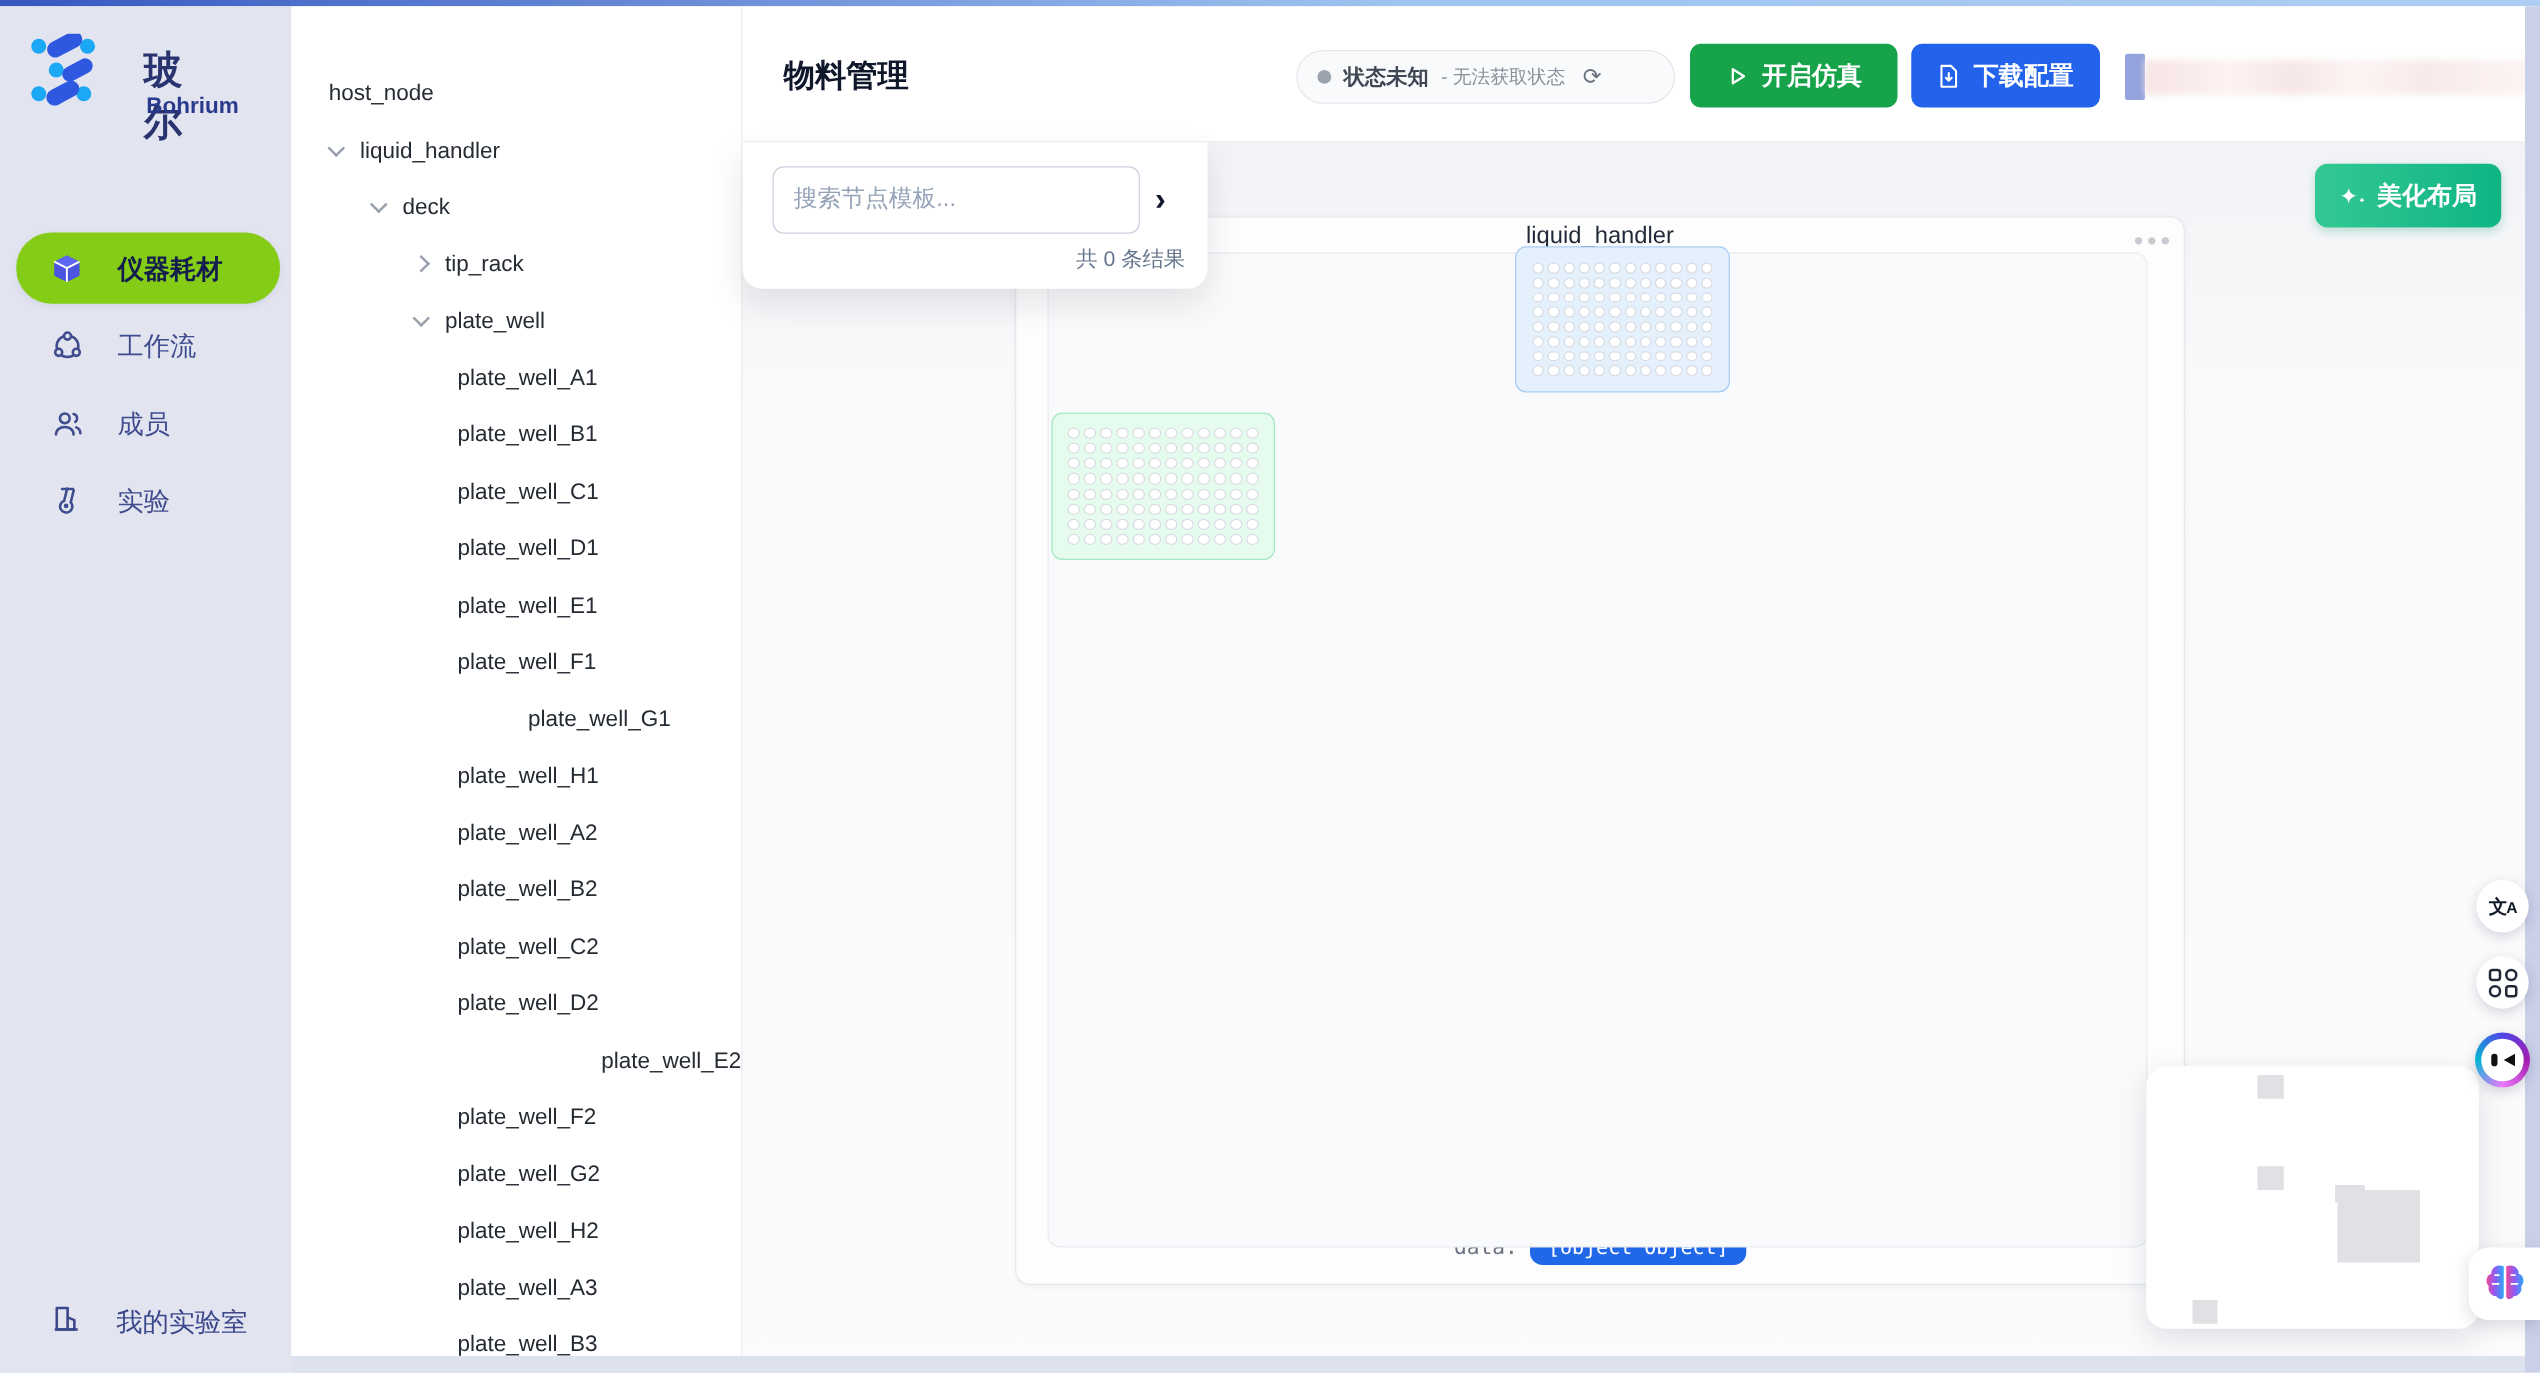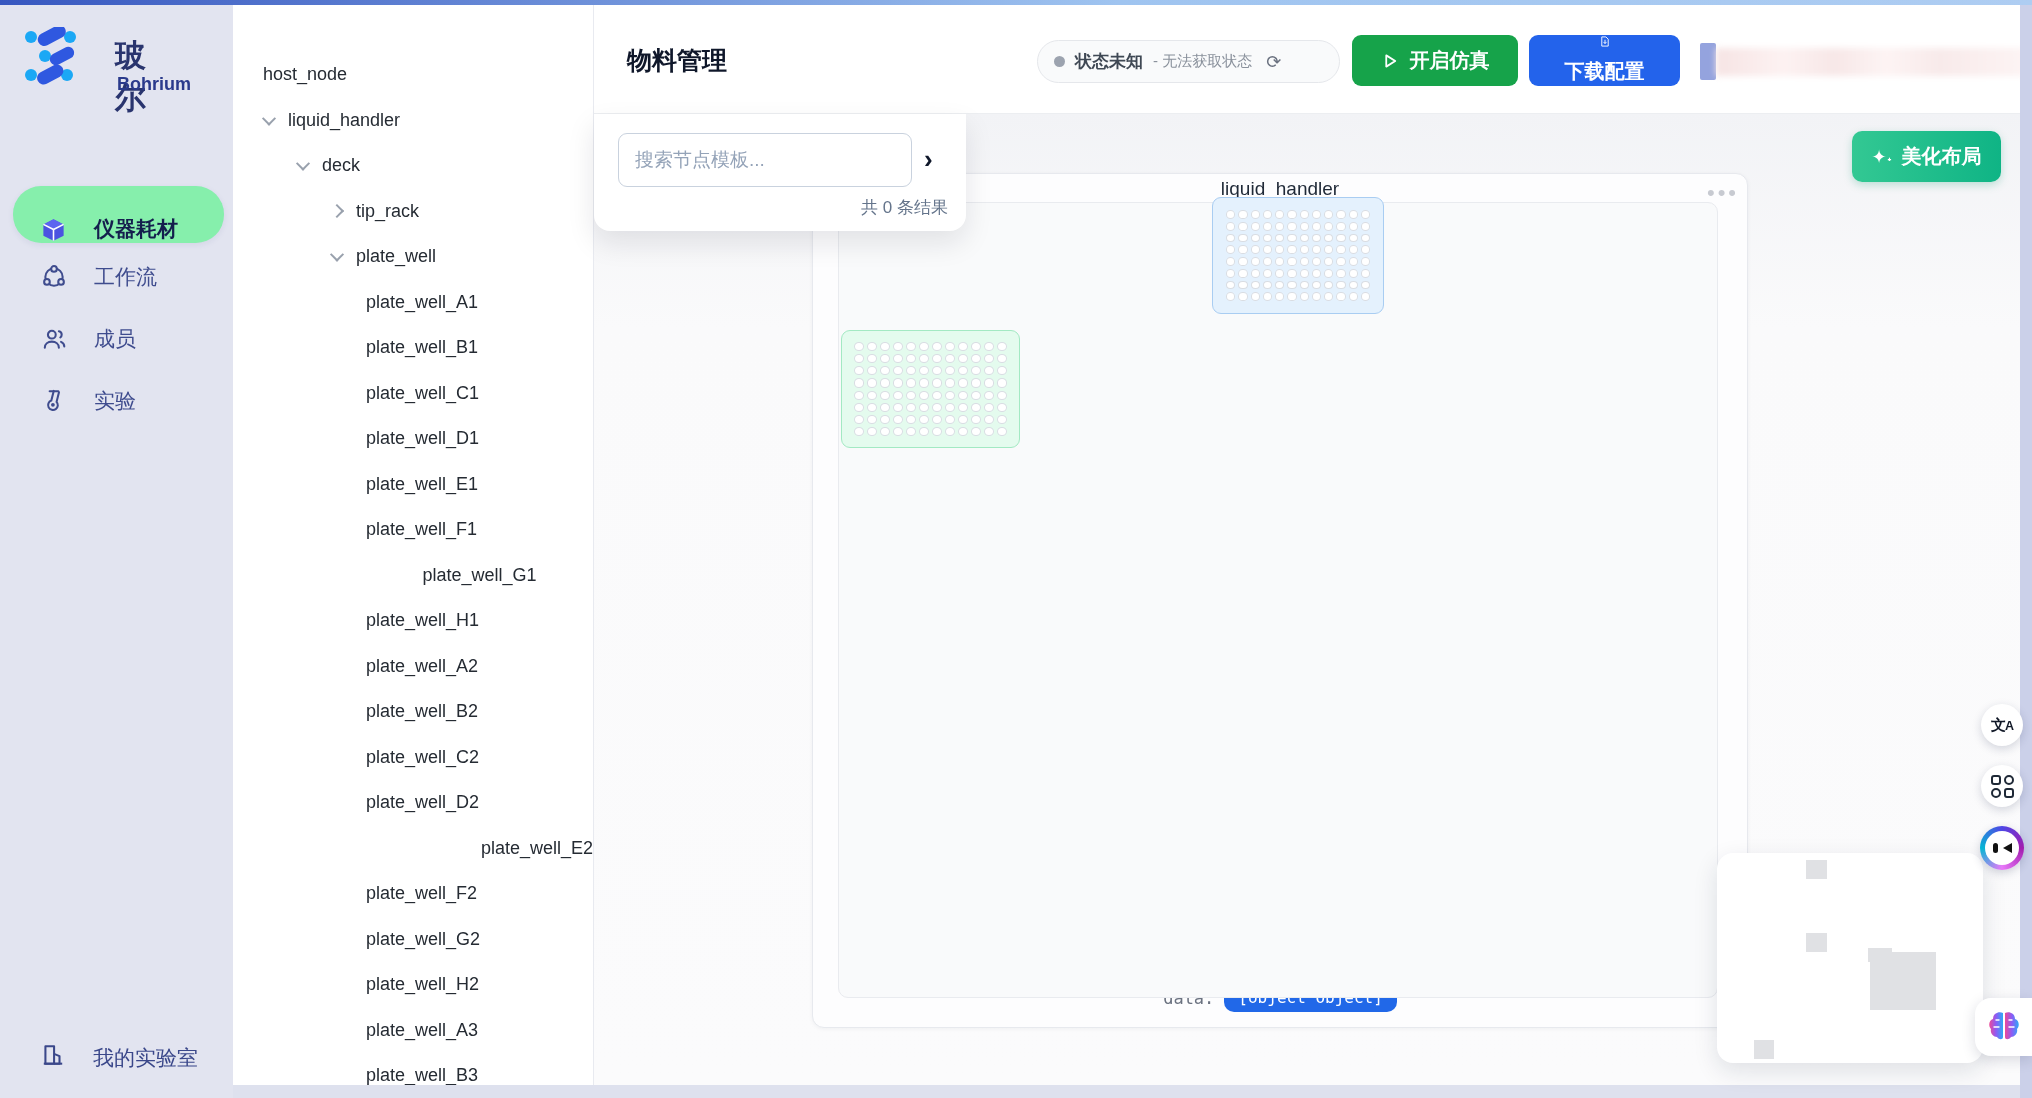--- a/index.html
+++ b/index.html
@@ -13,22 +13,22 @@
 
   
   .sidebar{position:absolute;left:0;top:5px;width:233px;height:1093px;background:#e2e4f0;}
   .logo{position:absolute;left:23px;top:22px;display:flex;}
   .logo-mark{width:56px;height:58px;}
   .brand-zh{position:absolute;left:92px;top:8px;font-size:31px;font-weight:bold;color:#29346e;letter-spacing:2px;}
   .brand-en{position:absolute;left:94px;top:47px;font-size:18px;font-weight:bold;color:#2a3a8c;}
   .nav-item{position:absolute;left:0;width:233px;height:57px;display:flex;align-items:center;
             padding-left:40px;gap:27px;color:#3f4c8e;font-size:21px;cursor:pointer;}
   .nav-item .nicon{width:27px;height:27px;flex:0 0 27px;display:flex;align-items:center;justify-content:center;}
-  .nav-item.active{background:#86efac;border-radius:28px;width:211px;left:13px;padding-left:27px;
-                   box-shadow:0 2px 6px rgba(40,50,120,.08);color:#141e4d;font-weight:bold;align-items:flex-end;}
+  .nav-item.active{background:#84cc16;border-radius:28px;width:211px;left:13px;padding-left:27px;
+                   box-shadow:0 2px 6px rgba(40,50,120,.08);color:#141e4d;font-weight:bold;}
   .nav-footer{position:absolute;left:0;top:1024px;width:233px;height:57px;display:flex;align-items:center;
               padding-left:40px;gap:27px;color:#3a478a;font-size:21px;cursor:pointer;}
 
   
   .tree{position:absolute;left:233px;top:5px;width:361px;height:1080px;background:#ffffff;
         border-right:1px solid #e8eaf0;overflow:hidden;}
   .tree-row{position:absolute;left:0;width:360px;height:44px;line-height:44px;display:flex;
             align-items:center;font-size:18px;color:#252b33;cursor:pointer;white-space:nowrap;}
   .chev{width:10px;height:10px;border-right:2px solid #99a1ad;border-bottom:2px solid #99a1ad;
         margin-right:14px;flex:0 0 10px;}
@@ -42,21 +42,21 @@
   .status-pill{position:absolute;left:1037px;top:40px;height:43px;width:303px;background:#f9fafb;
                border:1px solid #e5e7eb;border-radius:22px;display:flex;align-items:center;
                padding:0 16px;gap:10px;cursor:pointer;}
   .status-dot{width:11px;height:11px;border-radius:50%;background:#9ca3af;}
   .status-label{font-size:17px;color:#3f4854;font-weight:600;}
   .status-detail{font-size:15px;color:#8a919c;}
   .status-refresh{font-size:18px;color:#6b7280;margin-left:4px;}
   .btn{position:absolute;top:35px;height:51px;border-radius:9px;display:flex;align-items:center;
        justify-content:center;gap:11px;color:#fff;font-size:20px;font-weight:600;cursor:pointer;border:none;}
   .btn-sim{left:1352px;width:166px;background:#16a34a;}
-  .btn-dl{left:1529px;width:151px;background:#2363eb;flex-direction:column;}
+  .btn-dl{left:1529px;width:151px;background:#2363eb;}
   .redacted{position:absolute;left:1700px;top:43px;width:326px;height:37px;display:flex;}
   .redacted-bar{width:16px;height:100%;background:#94a3de;border-radius:2px;}
   .redacted-blur{flex:1;height:28px;margin-top:5px;filter:blur(3px);
       background:linear-gradient(90deg,#f6e4e4,#fdf2f2 22%,#f7e7e7 38%,#fdf4f4 55%,#f8eaea 72%,#fdf4f4);}
 
   
   .canvas{position:absolute;left:594px;top:114px;width:1438px;height:971px;
           background:linear-gradient(180deg,#f2f3f6,#fafafb 22%,#fbfbfc);}
   .outer-node{position:absolute;left:812px;top:173px;width:936px;height:855px;background:#fdfdfe;
               border:1px solid #e7e9ee;border-radius:12px;box-shadow:0 1px 4px rgba(20,30,60,.05);z-index:1;}

